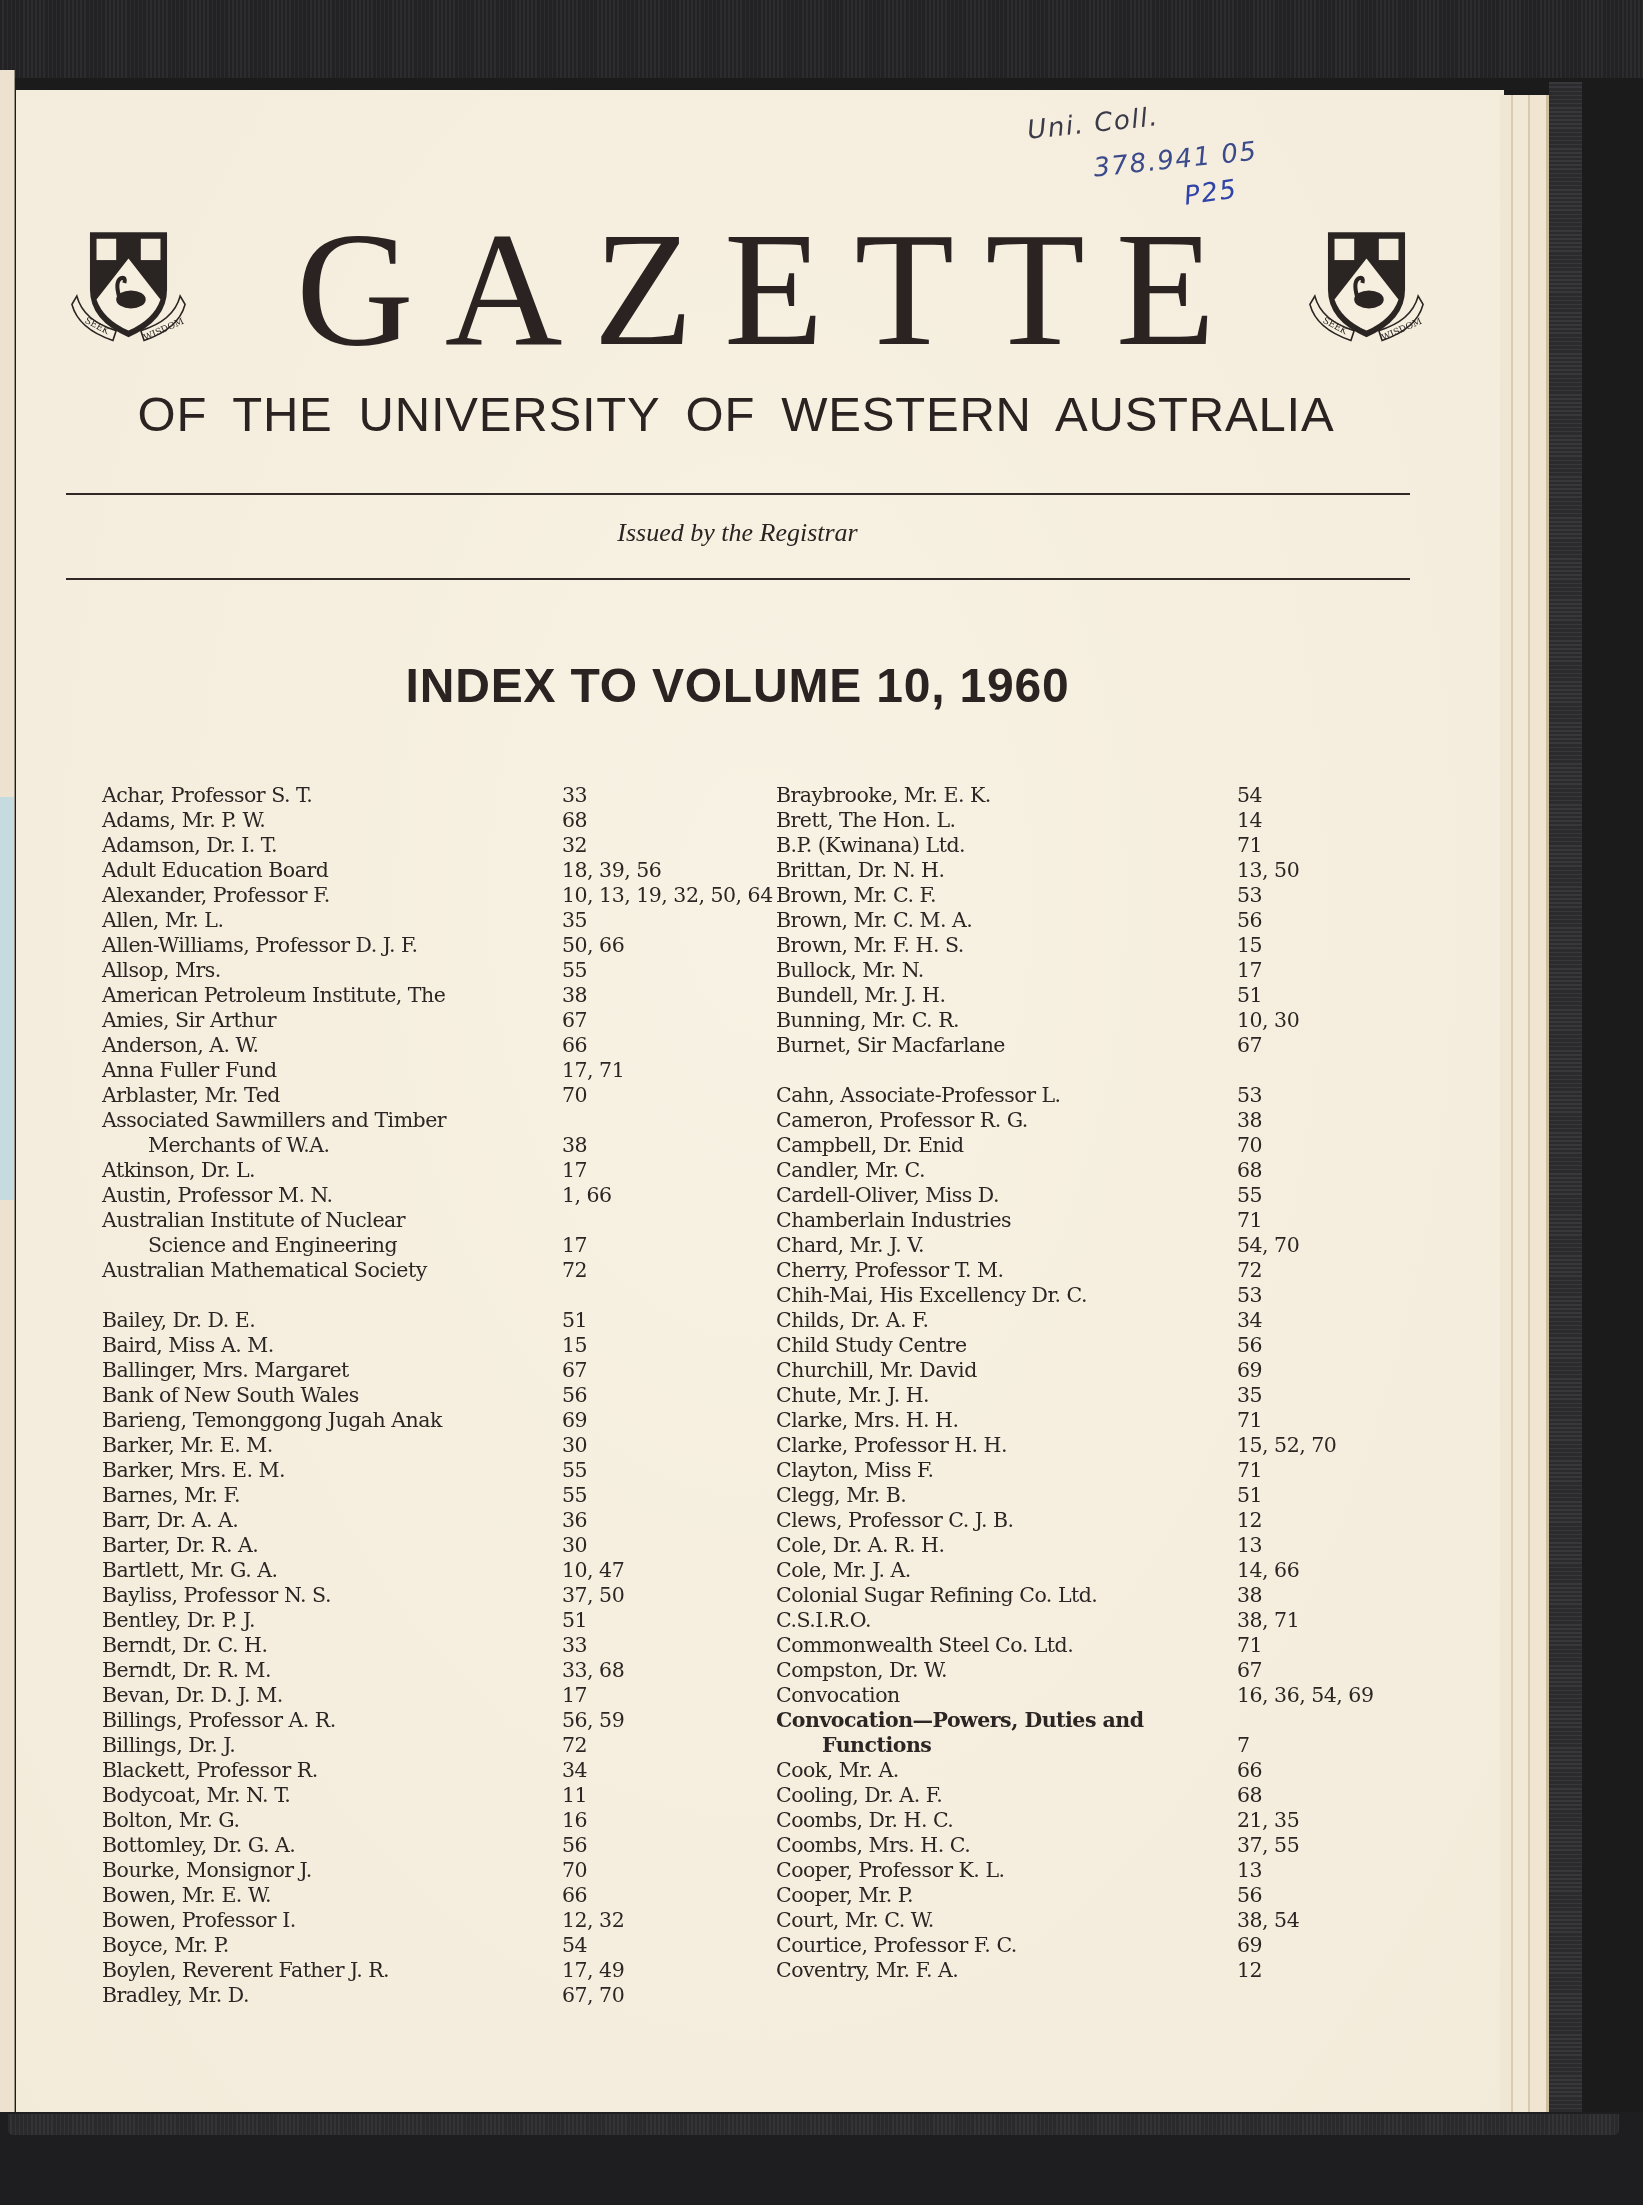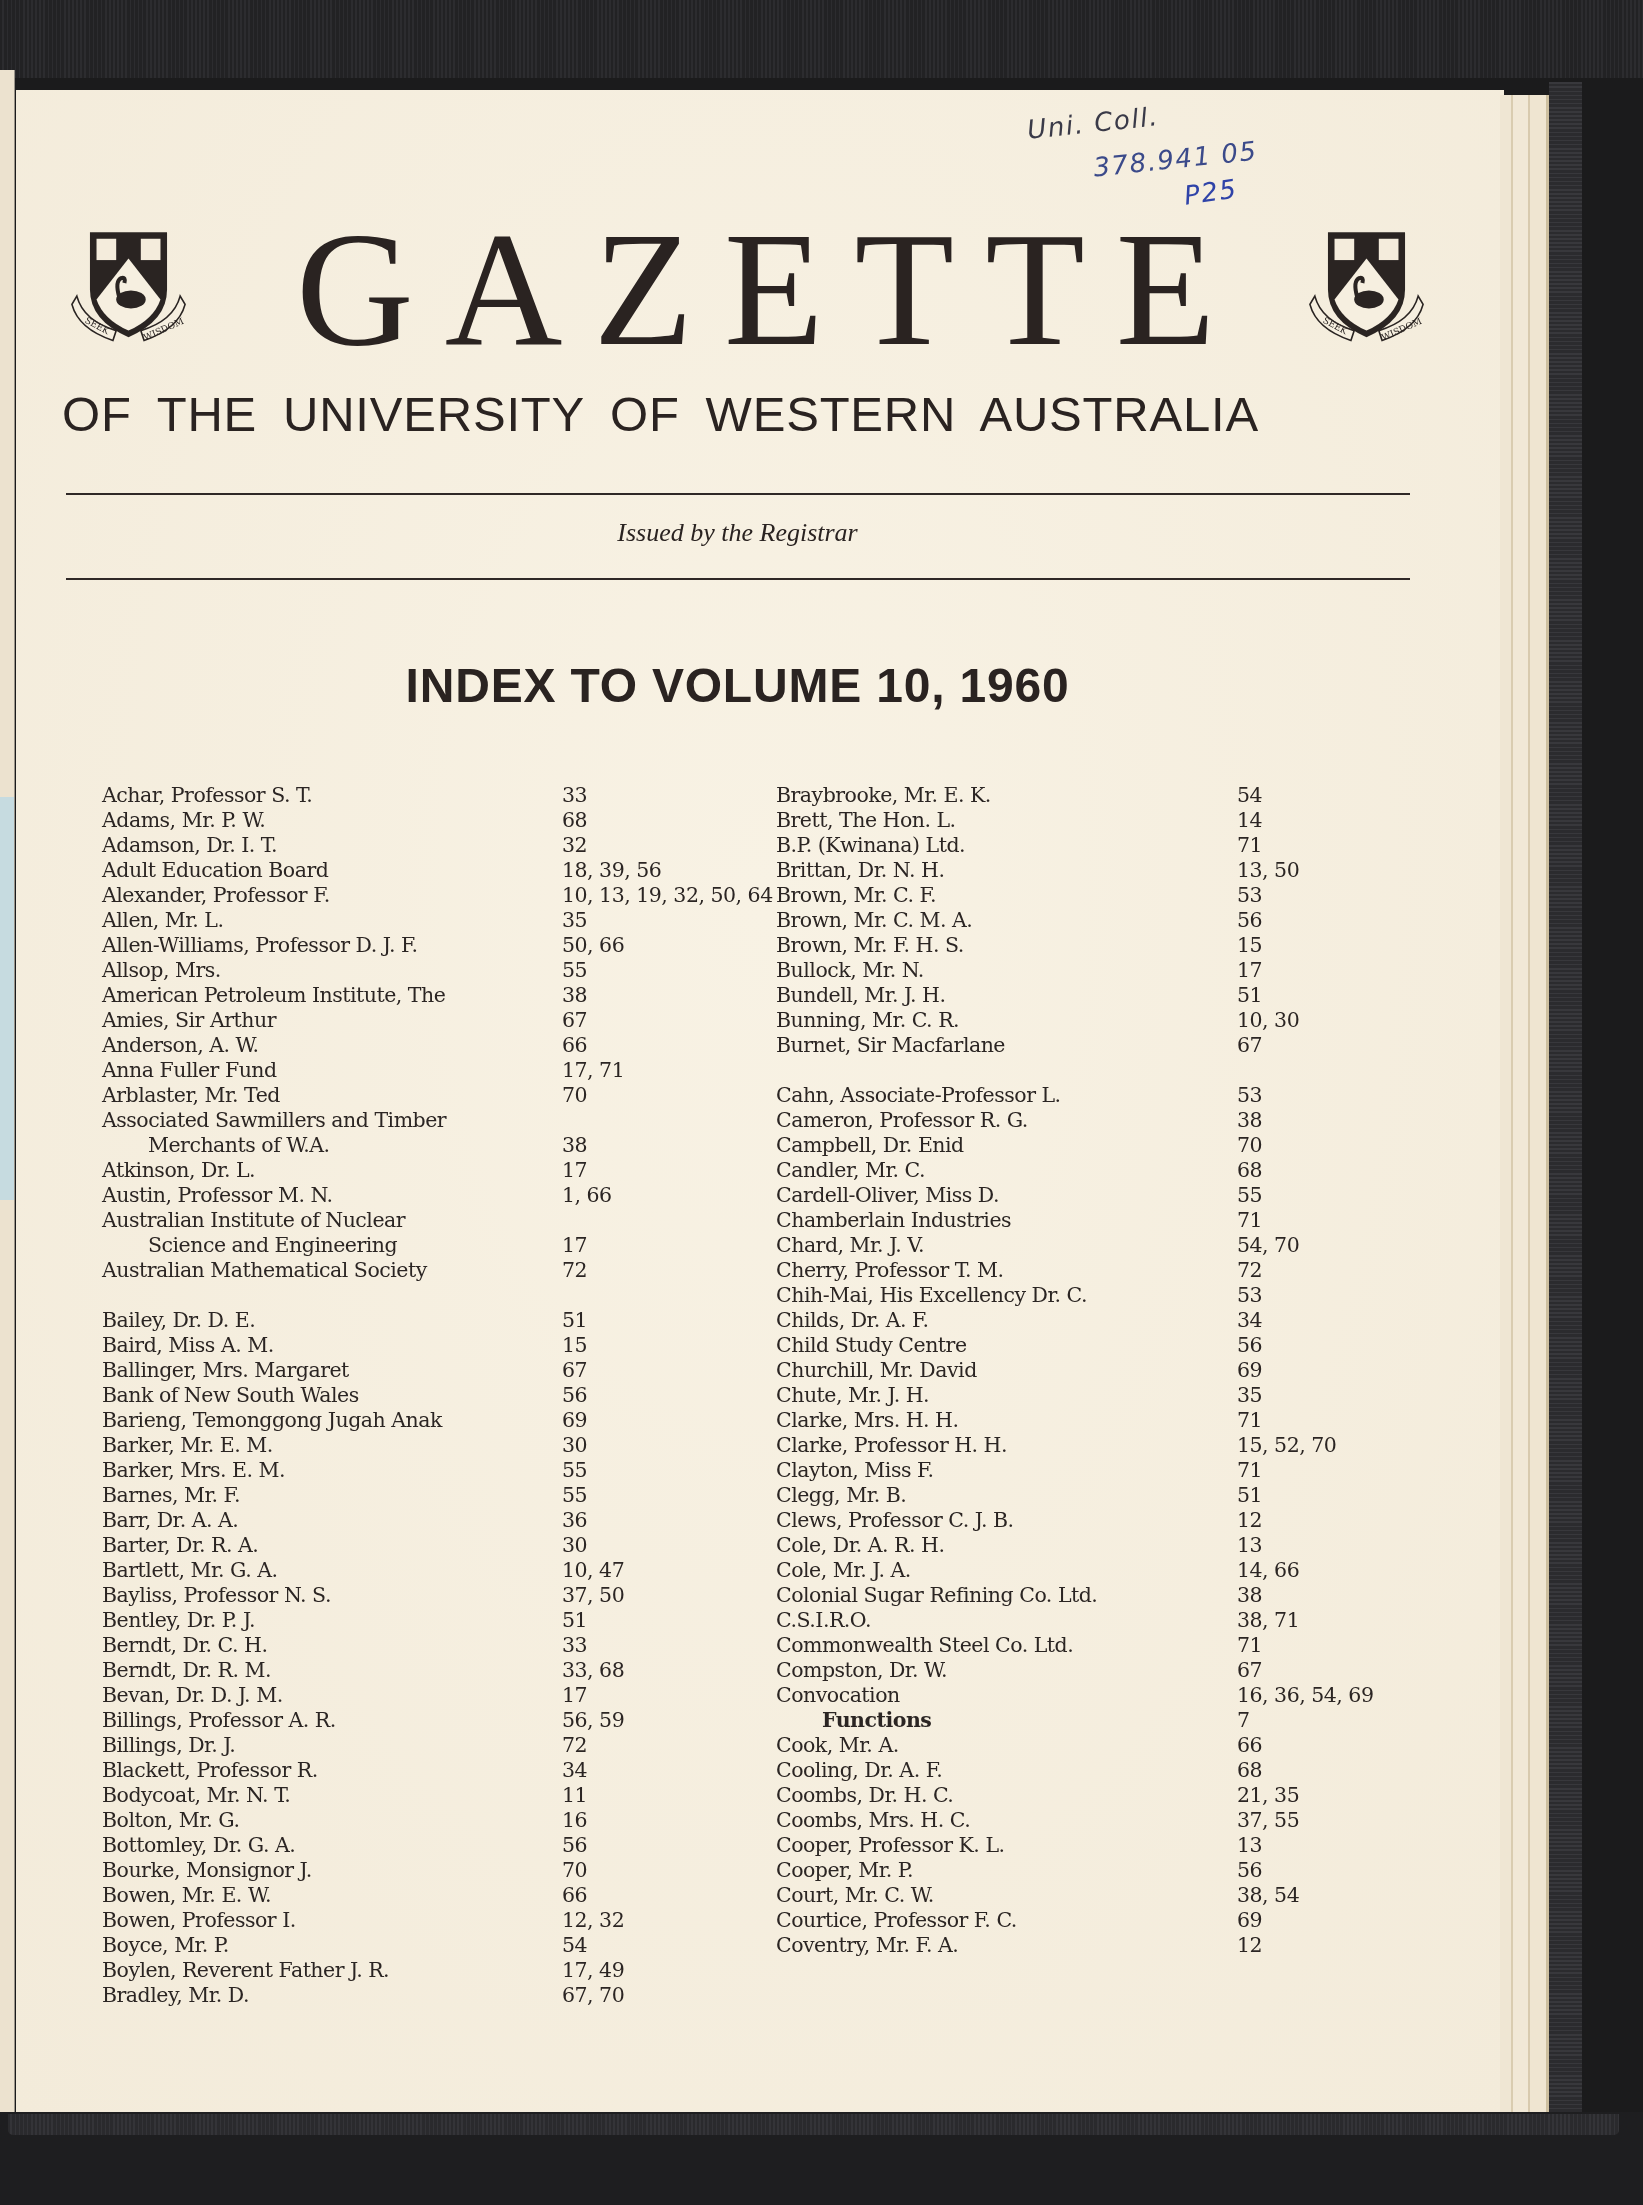--- a/index.html
+++ b/index.html
@@ -59,21 +59,21 @@
   .crest-right { left: 1305px; top: 224px; }
 
   .gazette-title {
     position: absolute; left: 296px; top: 196px; width: 904px;
     font-family: Liberation Serif, serif; font-size: 163px; letter-spacing: 31px;
     text-align: center; color: #2a2321; font-weight: normal;
   }
   .subtitle {
     position: absolute; left: 62px; top: 386px; width: 1348px;
     font-family: "Liberation Sans", sans-serif; font-size: 49px; letter-spacing: 0.8px;
-    color: #2a2321; word-spacing: 11.5px;
+    color: #2a2321; text-align: center; word-spacing: 11.5px;
   }
   .rule { position: absolute; left: 66px; width: 1344px; height: 1.6px; background: #2f2826; }
   .rule-1 { top: 493px; }
   .rule-2 { top: 578px; }
   .issued {
     position: absolute; left: 0; top: 518px; width: 1475px; text-align: center;
     font-family: "Liberation Serif", serif; font-style: italic; font-size: 26px; color: #2a2321;
   }
   .index-title {
     position: absolute; left: 0; top: 658px; width: 1475px; text-align: center;
@@ -480,20 +480,24 @@
     </div>
     <div class="entry">
       <span class="name">Compston, Dr. W.</span>
       <span class="pages">67</span>
     </div>
     <div class="entry">
       <span class="name">Convocation</span>
       <span class="pages">16, 36, 54, 69</span>
     </div>
     <div class="entry bold">
+      <span class="name">Convocation—Powers, Duties and</span>
+      <span class="pages"></span>
+    </div>
+    <div class="entry bold">
       <span class="name indent">Functions</span>
       <span class="pages">7</span>
     </div>
     <div class="entry">
       <span class="name">Cook, Mr. A.</span>
       <span class="pages">66</span>
     </div>
     <div class="entry">
       <span class="name">Cooling, Dr. A. F.</span>
       <span class="pages">68</span>

